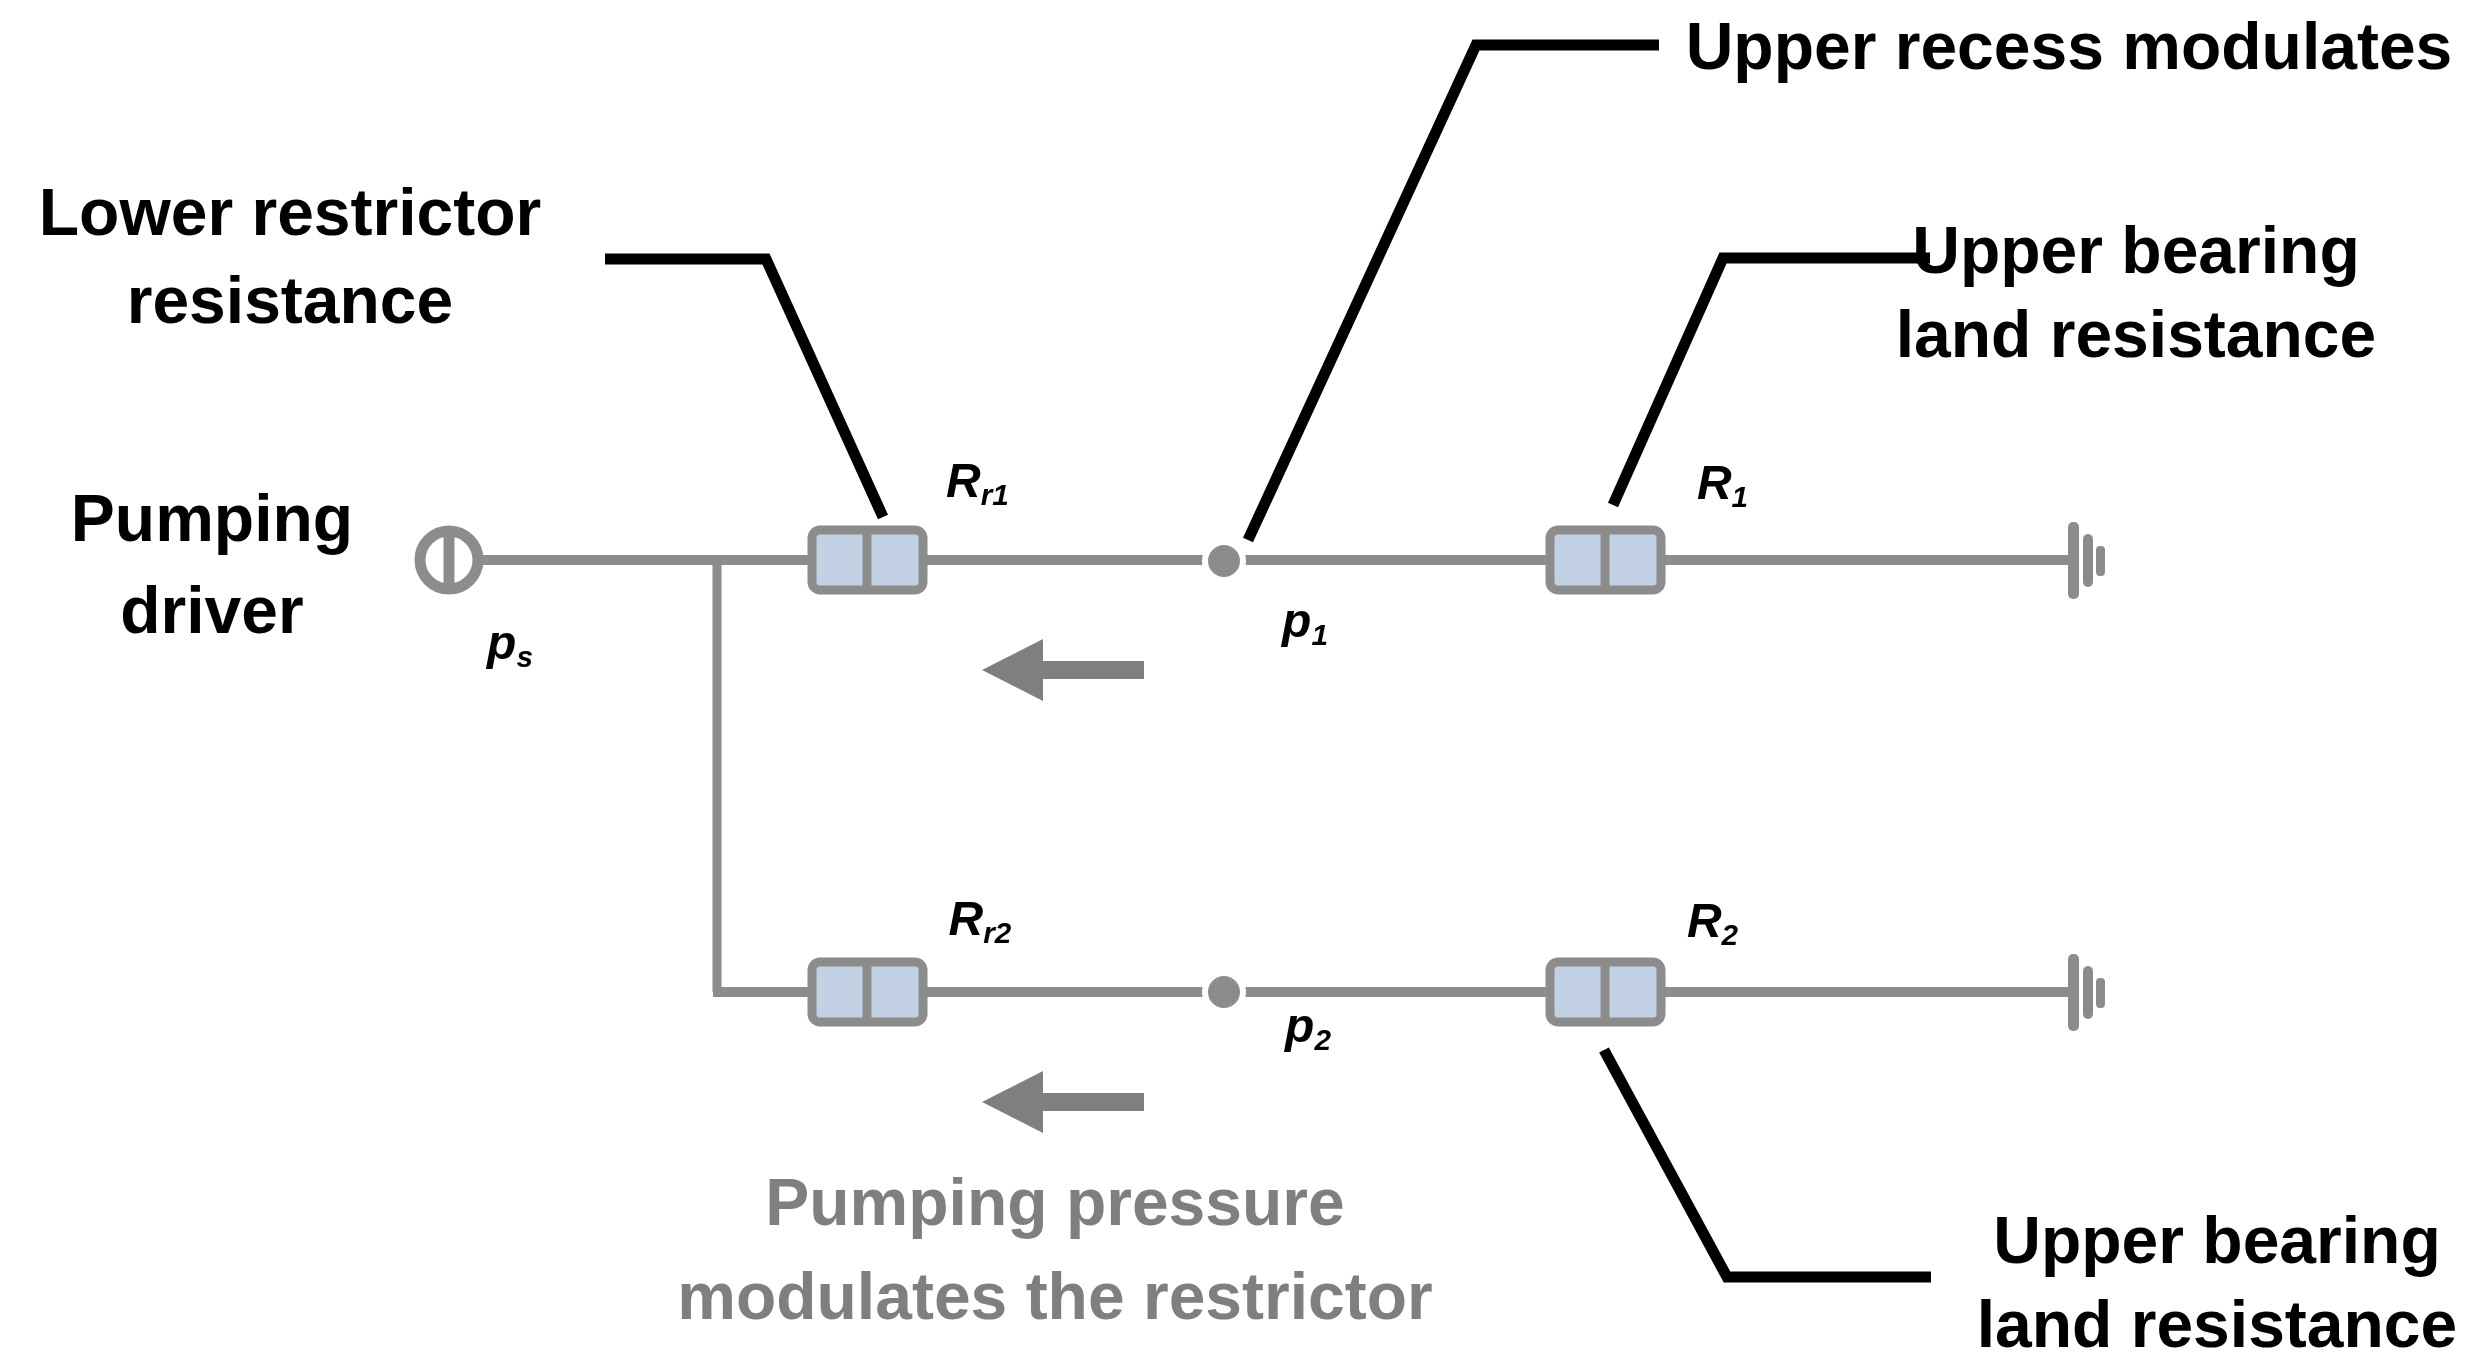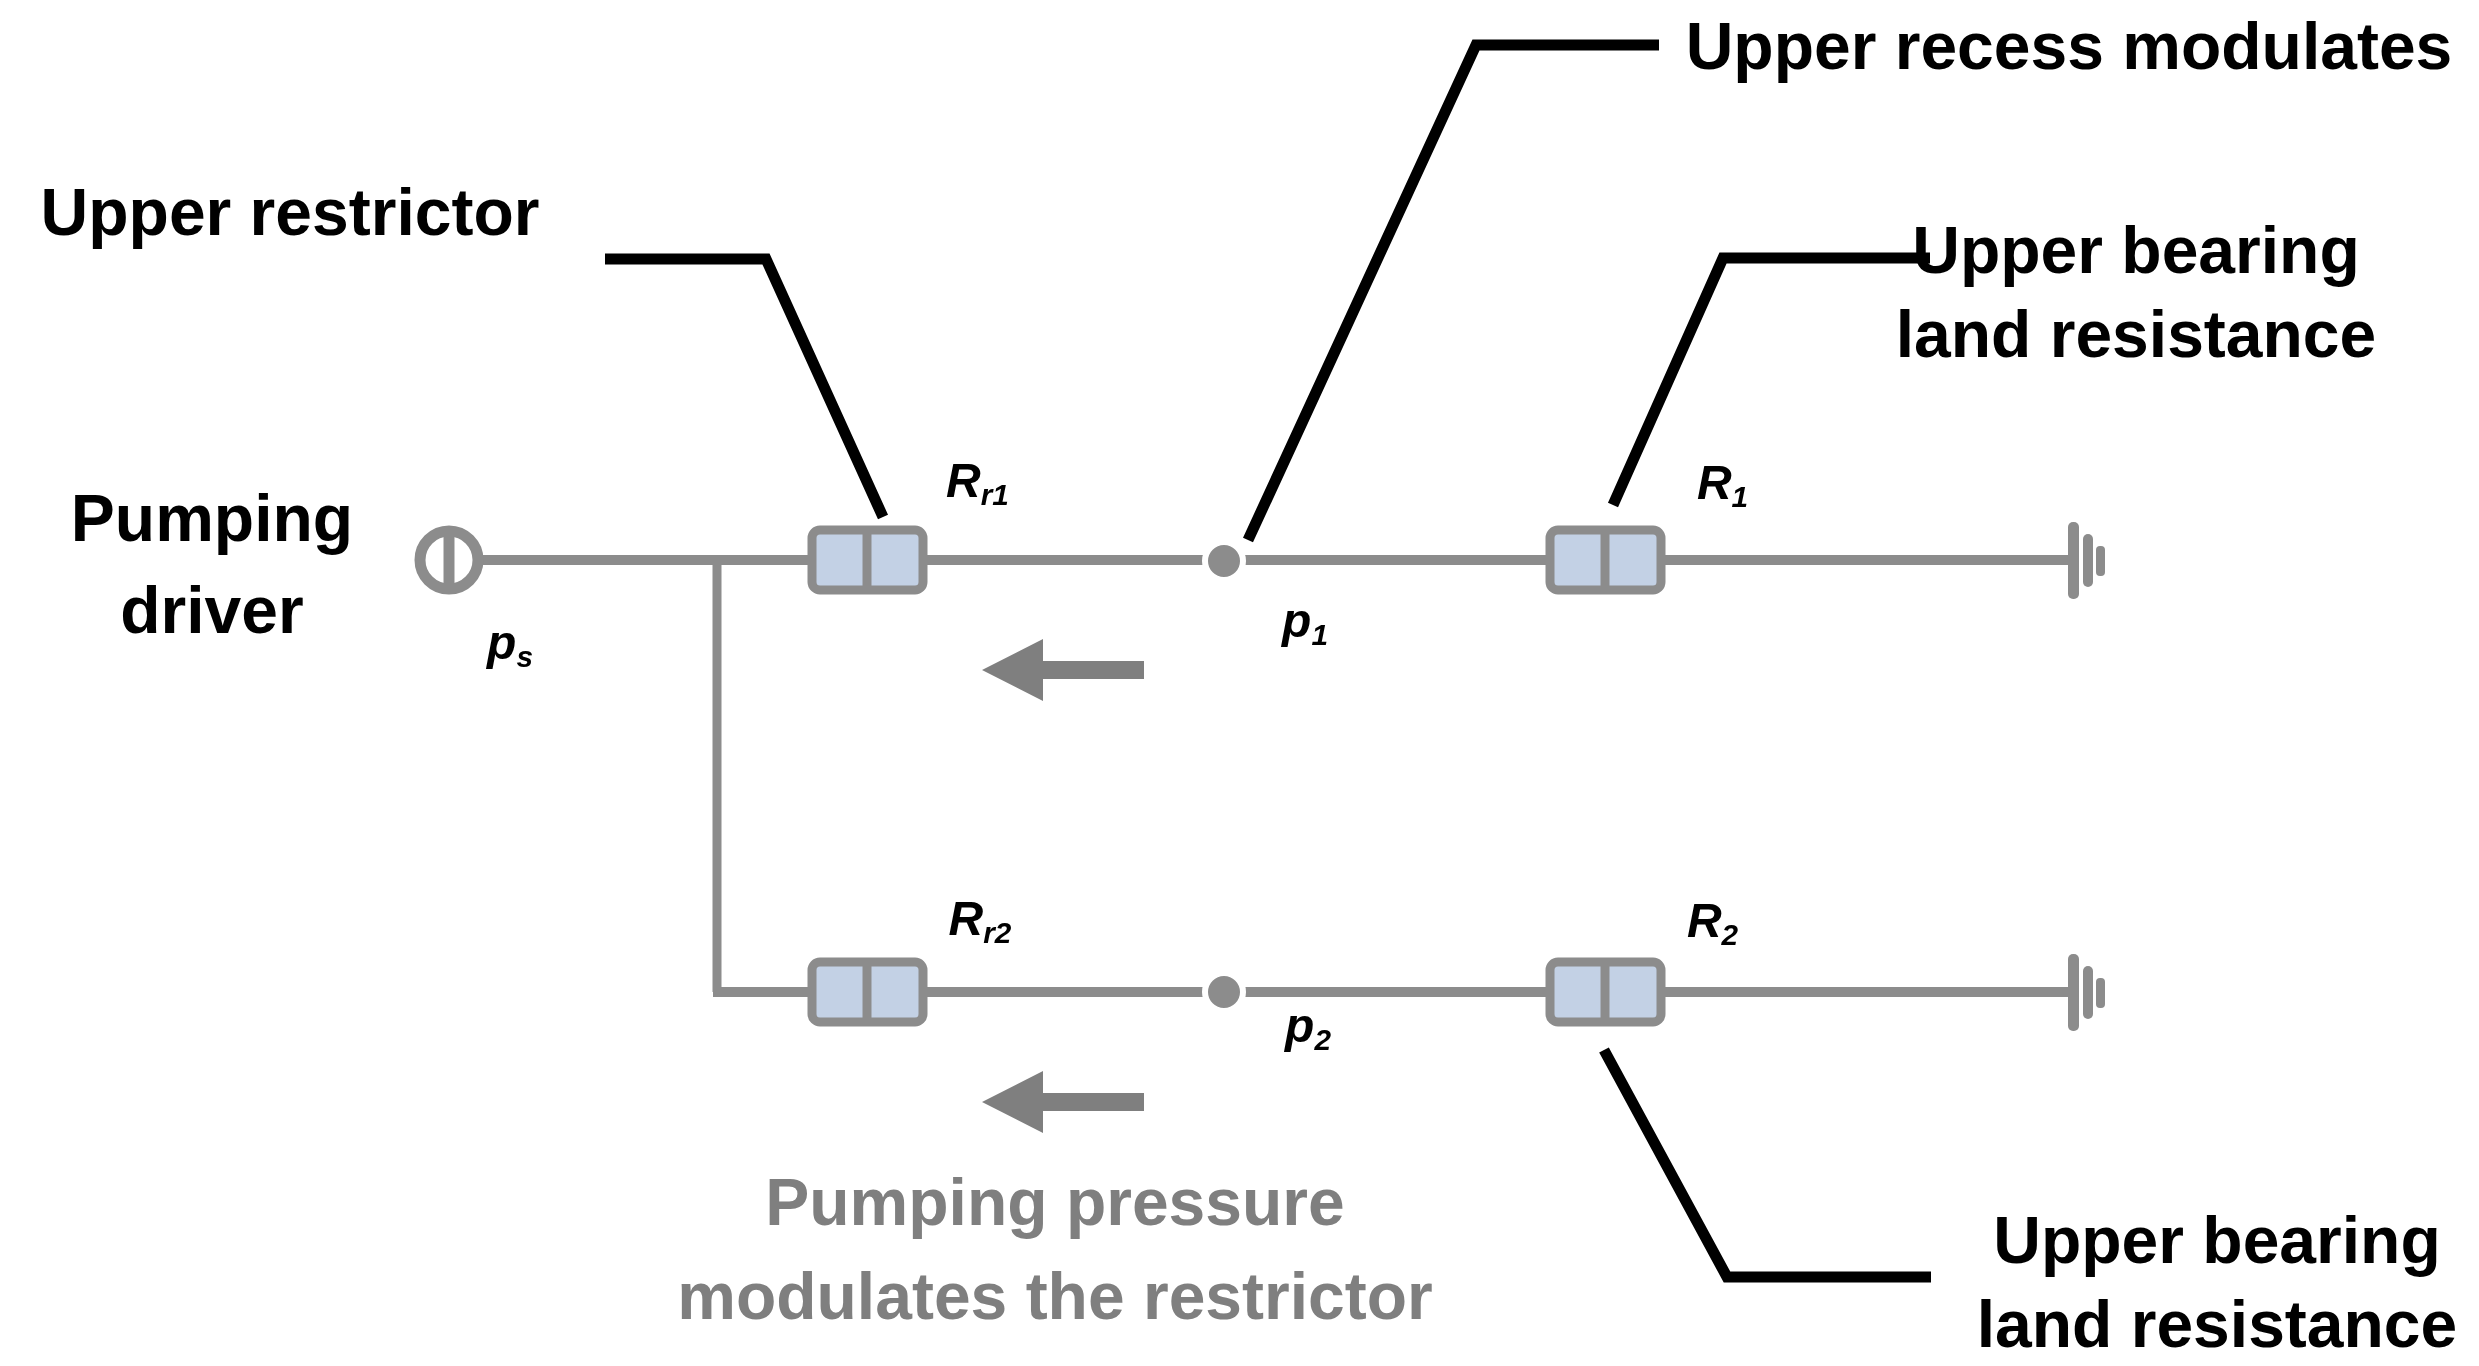--- a/index.html
+++ b/index.html
@@ -92,21 +92,22 @@
     <polygon points="982,670 1043,639 1043,661 1144,661 1144,679 1043,679 1043,701" fill="#7F7F7F"></polygon>
     <polygon points="982,1102 1043,1071 1043,1093 1144,1093 1144,1111 1043,1111 1043,1133" fill="#7F7F7F"></polygon>
 
     <polyline points="605,259 766,259 883,517" fill="none" stroke="#000000" stroke-width="11"></polyline>
     <polyline points="1659,45 1476,45 1248,540" fill="none" stroke="#000000" stroke-width="11"></polyline>
     <polyline points="1930,258 1723,258 1613,505" fill="none" stroke="#000000" stroke-width="11"></polyline>
     <polyline points="1604,1050 1727,1277 1931,1277" fill="none" stroke="#000000" stroke-width="11"></polyline>
   </svg>
 
   <div class="lbl" style="left:10px;top:168px;width:560px;line-height:88px;">
-    <div>Upper restrictor</div>
+    <div>Lower restrictor</div>
+    <div>resistance</div>
   </div>
 
   <div class="lbl" style="left:1659px;top:8px;width:820px;line-height:76px;">
     <div>Upper recess modulates</div>
   </div>
 
   <div class="lbl" style="left:1876px;top:176px;width:520px;line-height:84px;margin-top:32px;">
     <div>Upper bearing</div>
     <div>land resistance</div>
   </div>

